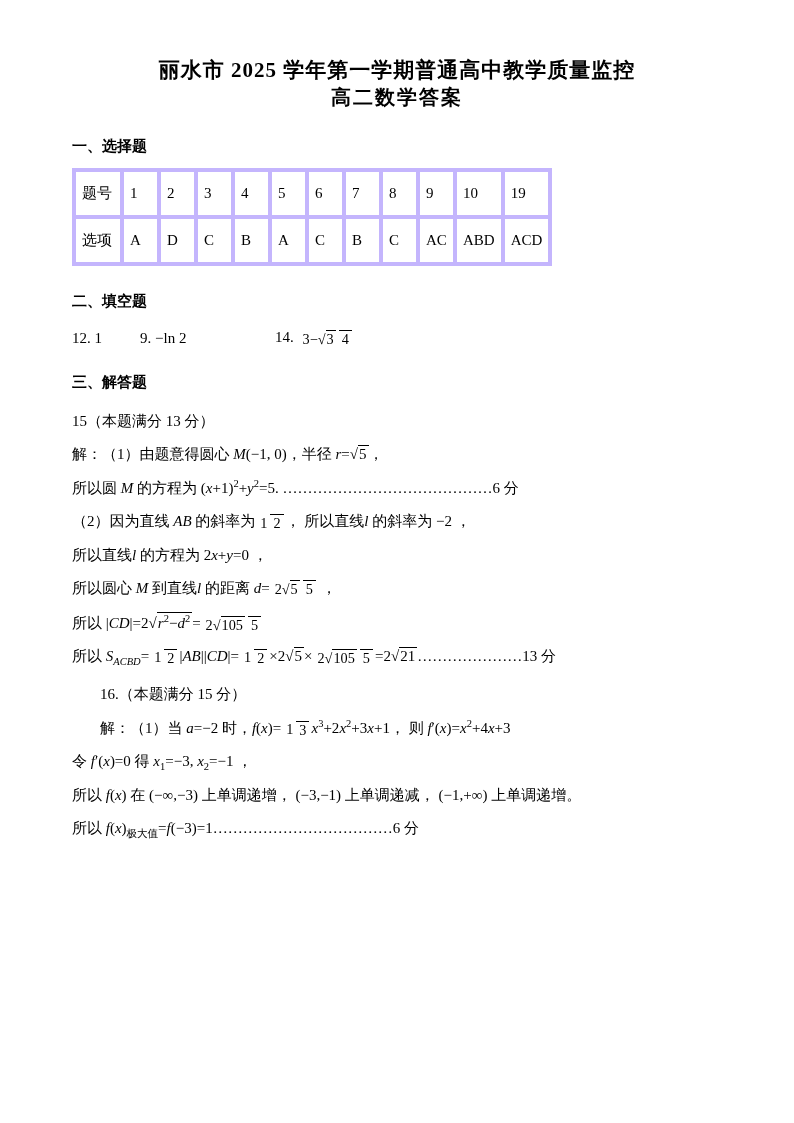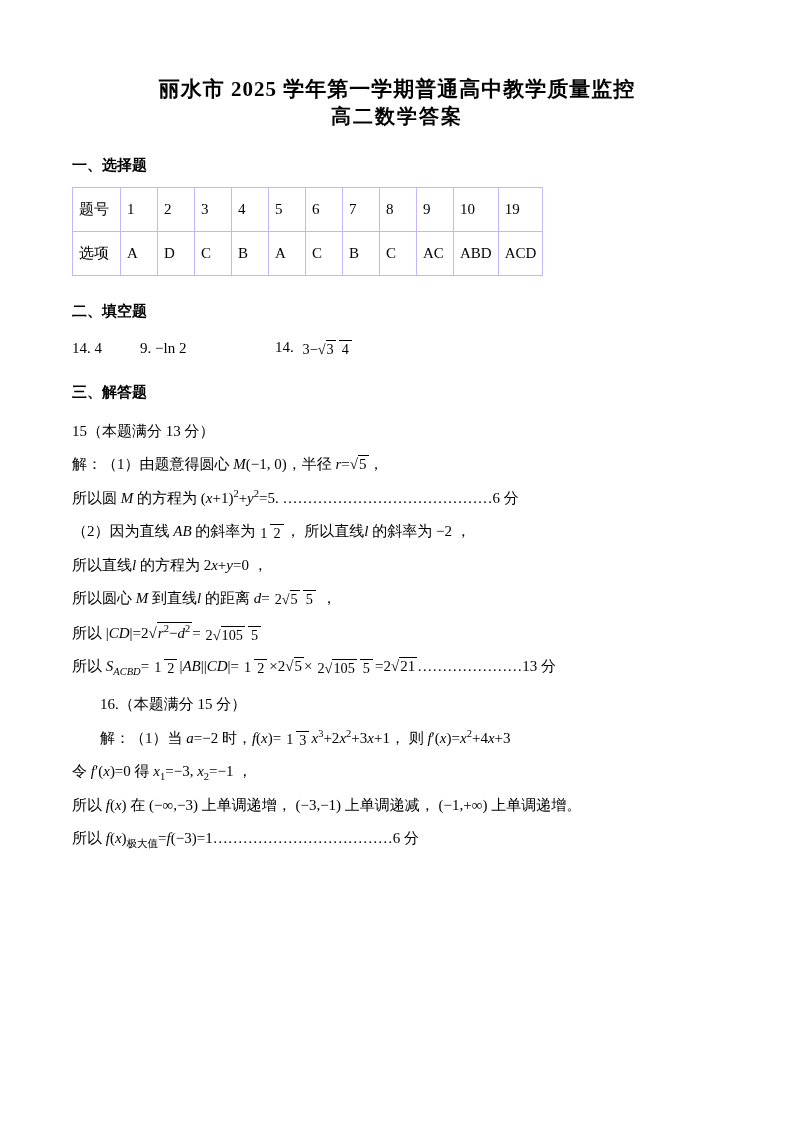--- a/index.html
+++ b/index.html
@@ -3,26 +3,26 @@
 <meta charset="utf-8">
 <style>
   * { margin:0; padding:0; box-sizing:border-box; }
   html,body { background:#ffffff; }
   .page {
     width:794px; height:1123px; margin:0 auto; background:#fff;
     padding:52px 72px 40px 72px; overflow:hidden; position:relative;
     font-family:"Liberation Serif","DejaVu Serif",serif;
     color:#000; font-size:15px;
   }
-  .title { margin-top:23px; text-align:center; font-size:21px; font-weight:bold; letter-spacing:1px; }
+  .title { margin-top:4px; text-align:center; font-size:21px; font-weight:bold; letter-spacing:1px; }
   .subtitle { text-align:center; font-size:20px; font-weight:bold; letter-spacing:2px; }
   .sec-heading { margin-top:26px; font-size:15px; font-weight:bold; font-family:"Liberation Sans","DejaVu Sans",sans-serif; }
   .ans-table { border-collapse:collapse; margin-top:12px; }
   .ans-table td {
-    border:1px solid #c4b5fd; height:37px; padding:12px 6px;
+    border:4px solid #c4b5fd; height:37px; padding:12px 6px;
     font-size:15px; min-width:37px; vertical-align:middle; text-align:left;font-family:Liberation Serif, serif;
   }
   .ans-table td:first-child { width:48px; }
   .blank-row { margin-top:18px; display:flex; align-items:center; }
   .blank-item { display:inline-block; }
   .b12 { width:68px; }
   .b13 { width:135px; }
   .q-title { margin-top:20px; }
   .q16t { margin-left:28px; margin-top:18px; }
   .mline { margin:14px 0; }
@@ -82,21 +82,21 @@
         <td>AC</td>
         <td>ABD</td>
         <td>ACD</td>
       </tr>
     </tbody>
   </table>
 
   <div class="sec-heading">二、填空题</div>
 
   <div class="blank-row">
-    <span class="blank-item b12">14. 4</span>
+    <span class="blank-item b12">12. 1</span>
     <span class="blank-item b13">9. −ln 2</span>
     <span class="blank-item b14">14. <span class="frac">
           <span class="fn">3−<span class="sqrt"><span class="rs">√</span><span class="rb">3</span></span></span>
           <span class="fd">4</span>
         </span></span>
   </div>
 
   <div class="sec-heading">三、解答题</div>
 
   <div class="q-title">15（本题满分 13 分）</div>

